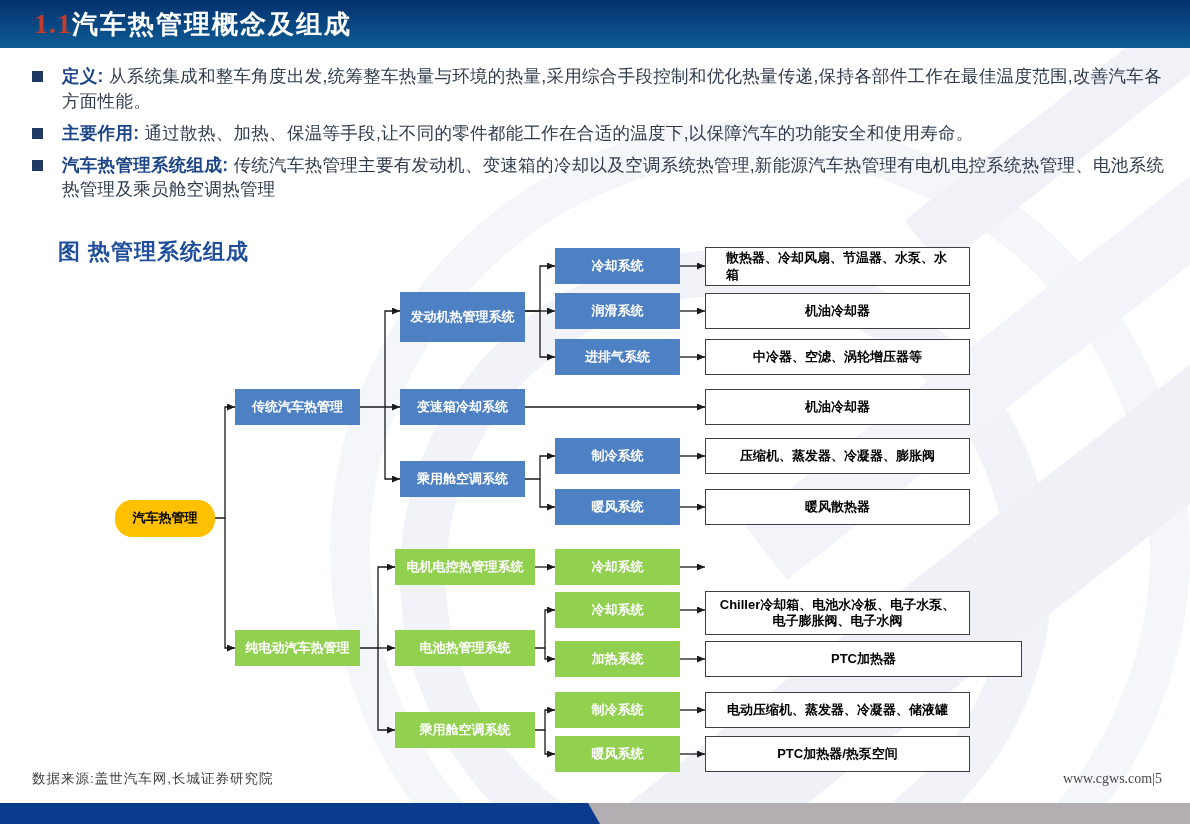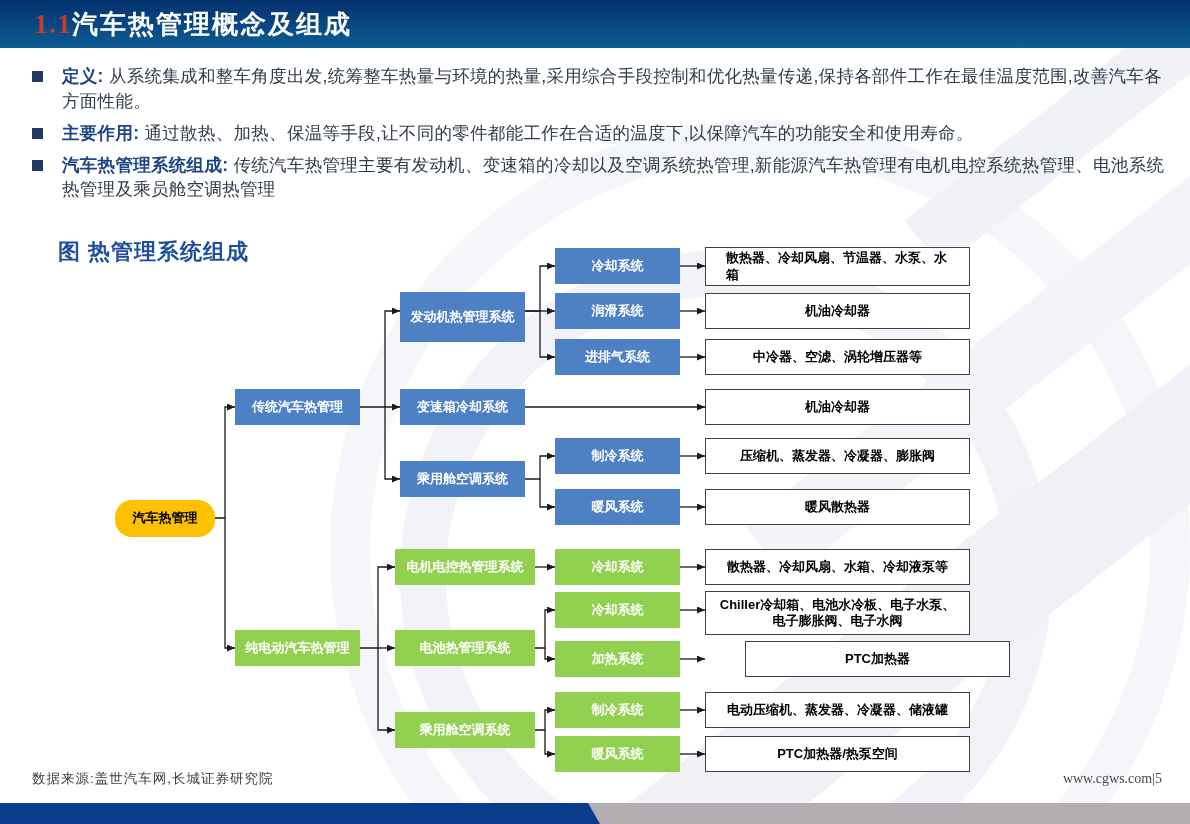--- a/index.html
+++ b/index.html
@@ -150,23 +150,22 @@
 
   <div class="node green" style="left:235px;top:630px;width:125px;height:36px">纯电动汽车热管理</div>
   <div class="node green" style="left:395px;top:549px;width:140px;height:36px">电机电控热管理系统</div>
   <div class="node green" style="left:395px;top:630px;width:140px;height:36px">电池热管理系统</div>
   <div class="node green" style="left:395px;top:712px;width:140px;height:36px">乘用舱空调系统</div>
   <div class="node green" style="left:555px;top:549px;width:125px;height:36px">冷却系统</div>
   <div class="node green" style="left:555px;top:592px;width:125px;height:36px">冷却系统</div>
   <div class="node green" style="left:555px;top:641px;width:125px;height:36px">加热系统</div>
   <div class="node green" style="left:555px;top:692px;width:125px;height:36px">制冷系统</div>
   <div class="node green" style="left:555px;top:736px;width:125px;height:36px">暖风系统</div>
-  <div class="node result" style="left:705px;top:549px;width:265px;height:36px">散热器、冷却风扇、水箱、冷却液泵等</div>
   <div class="node result" style="left:705px;top:591px;width:265px;height:44px">Chiller冷却箱、电池水冷板、电子水泵、电子膨胀阀、电子水阀</div>
-  <div class="node result" style="left:745px;top:641px;width:265px;height:36px">PTC加热器</div>
+  <div class="node result" style="left:705px;top:641px;width:317px;height:36px">PTC加热器</div>
   <div class="node result" style="left:705px;top:692px;width:265px;height:36px">电动压缩机、蒸发器、冷凝器、储液罐</div>
   <div class="node result" style="left:705px;top:736px;width:265px;height:36px">PTC加热器/热泵空间</div>
 
   <div class="source">数据来源:盖世汽车网,长城证券研究院</div>
   <div class="website">www.cgws.com|5</div>
   <div class="bottom-bar">
     <div class="bar-blue"></div>
   </div>
 
 </div>

